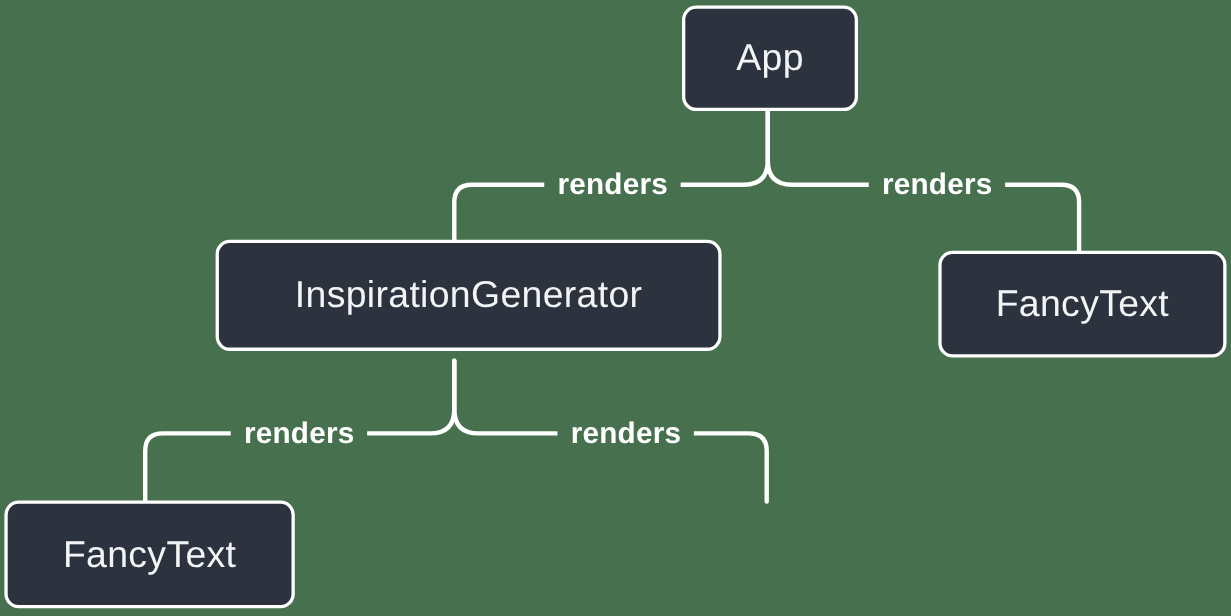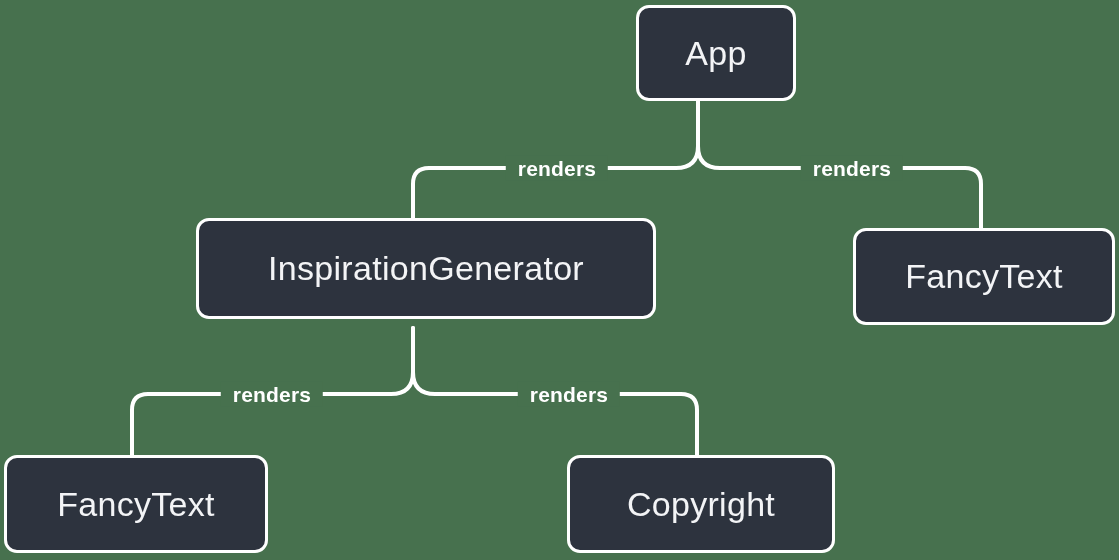--- a/index.html
+++ b/index.html
@@ -34,21 +34,21 @@
     stroke: var(--line);
     stroke-width: 4;
     stroke-linecap: round;
   }
   .edge-label {
     position: absolute;
     transform: translate(-50%, -50%);
     z-index: 1;
     background: var(--bg);
     color: #FFFFFF;
-    font-size: 21px;
+    font-size: 27px;
     font-weight: 700;
     letter-spacing: 0.2px;
     padding: 2px 12px;
     white-space: nowrap;
     line-height: 1;
   }
   .node {
     position: absolute;
     z-index: 2;
     box-sizing: border-box;
@@ -58,21 +58,21 @@
     color: #F3F4F6;
     display: flex;
     align-items: center;
     justify-content: center;
     font-size: 34px;
     font-weight: 500;
     letter-spacing: 0.3px;
     white-space: nowrap;
   }
   
-  .node-app           { left: 636px; top: 5px;   width: 160px; height: 96px; }
+  .node-app           { left: 620px; top: 5px;   width: 160px; height: 96px; }
   .node-insp          { left: 196px; top: 218px; width: 460px; height: 101px; }
   .node-fancy-right   { left: 853px; top: 228px; width: 262px; height: 97px; }
   .node-fancy-left    { left: 4px;   top: 455px; width: 264px; height: 98px; }
   .node-copyright     { left: 567px; top: 455px; width: 268px; height: 98px; }
   
   .label-app-insp     { left: 557px; top: 168px; }
   .label-app-fancy    { left: 852px; top: 168px; }
   .label-insp-fancy   { left: 272px; top: 394px; }
   .label-insp-copy    { left: 569px; top: 394px; }
 </style>
@@ -102,17 +102,14 @@
   </div>
 
   <div class="node node-fancy-right">
     <span>FancyText</span>
   </div>
 
   <div class="node node-fancy-left">
     <span>FancyText</span>
   </div>
 
-  <div class="node node-copyright">
-    <span>Copyright</span>
-  </div>
 
 </div>
 
 </body></html>

